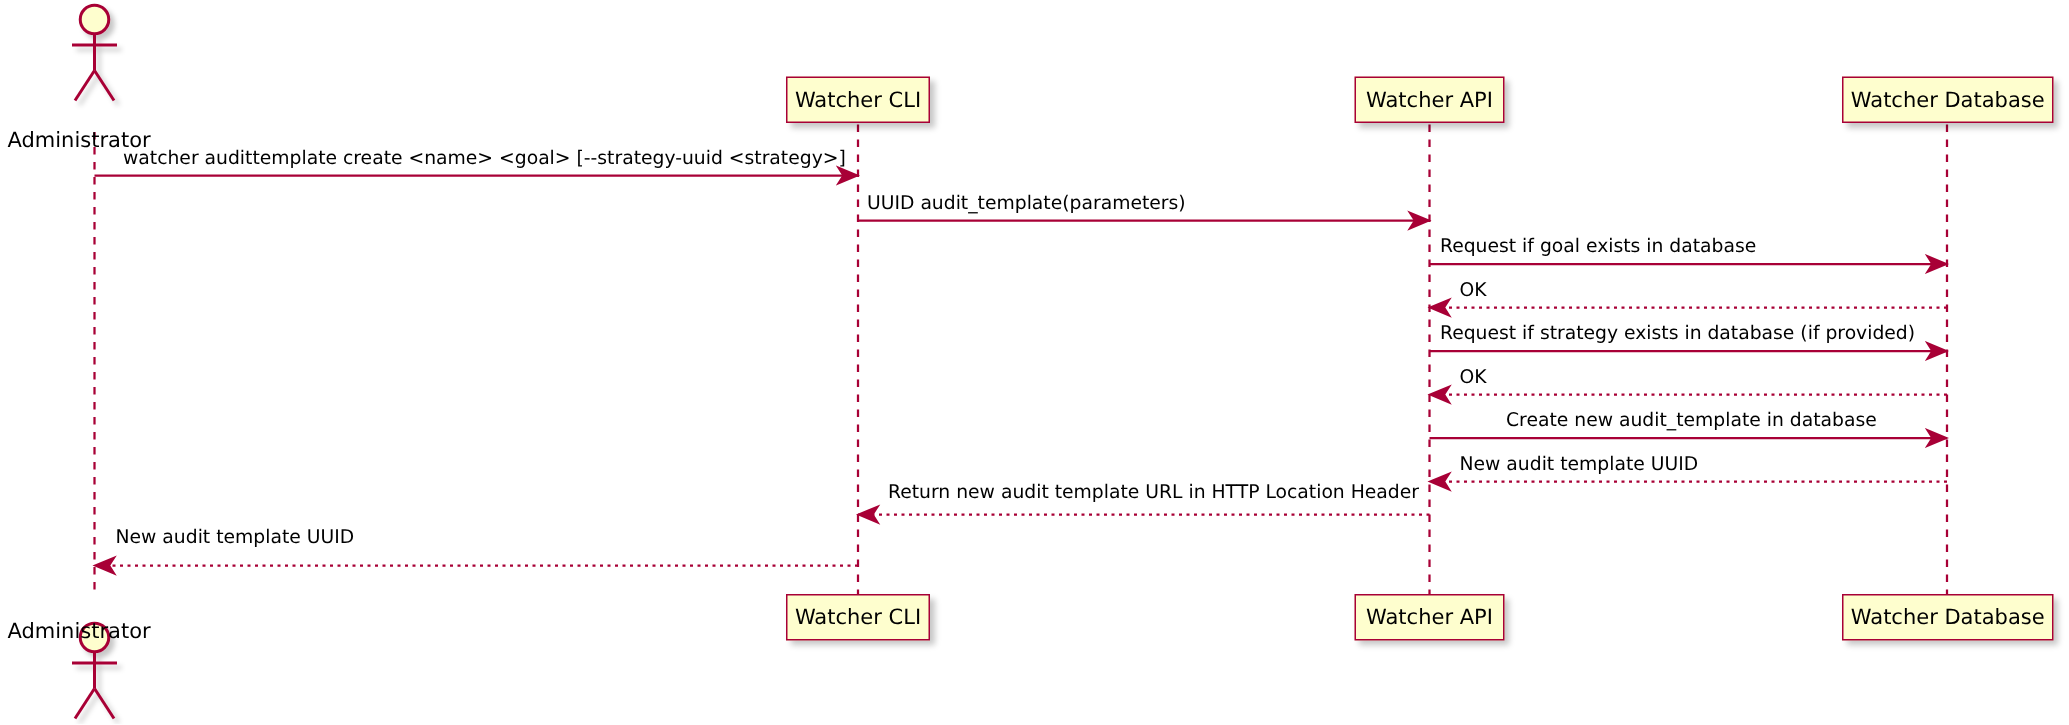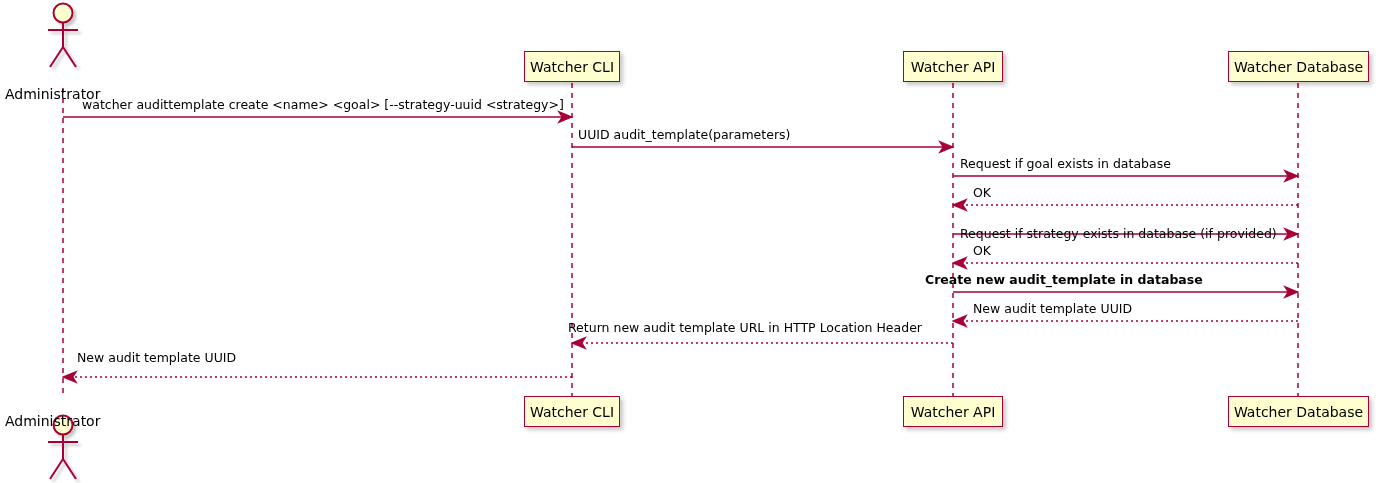--- a/index.html
+++ b/index.html
@@ -115,21 +115,21 @@
     </div>
 
   <div class="actor-label" style="left:5px; top:70px;">Administrator</div>
   <div class="actor-label" style="left:5px; top:397px;">Administrator</div>
 
   <div id="message-labels">
       <div class="msg-label" style="left: 82px; top: 97px;">watcher audittemplate create &lt;name&gt; &lt;goal&gt; [--strategy-uuid &lt;strategy&gt;]</div>
       <div class="msg-label" style="left: 578px; top: 127px;">UUID audit_template(parameters)</div>
       <div class="msg-label" style="left: 960px; top: 156px;">Request if goal exists in database</div>
       <div class="msg-label" style="left: 973px; top: 185px;">OK</div>
-      <div class="msg-label" style="left: 960px; top: 214px; margin-top: 12px;">Request if strategy exists in database (if provided)</div>
+      <div class="msg-label" style="left: 960px; top: 214px;">Request if strategy exists in database (if provided)</div>
       <div class="msg-label" style="left: 973px; top: 243px;">OK</div>
-      <div class="msg-label" style="left: 925px; top: 272px; font-weight: bold;">Create new audit_template in database</div>
+      <div class="msg-label" style="left: 1004px; top: 272px;">Create new audit_template in database</div>
       <div class="msg-label" style="left: 973px; top: 301px;">New audit template UUID</div>
-      <div class="msg-label" style="left: 568px; top: 320px;">Return new audit template URL in HTTP Location Header</div>
+      <div class="msg-label" style="left: 592px; top: 320px;">Return new audit template URL in HTTP Location Header</div>
       <div class="msg-label" style="left: 77px; top: 350px;">New audit template UUID</div>
     </div>
 
 </div>
 
 </body></html>

